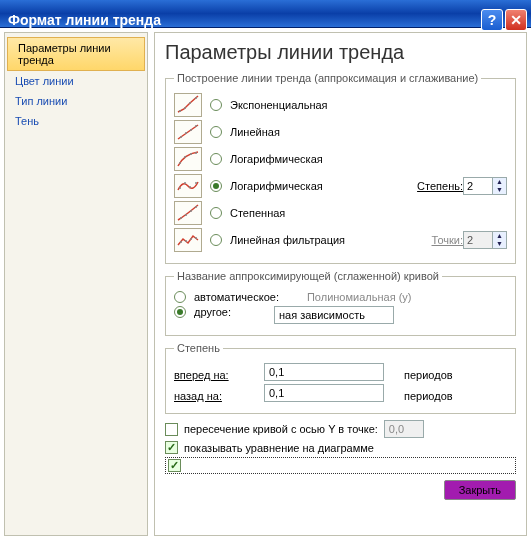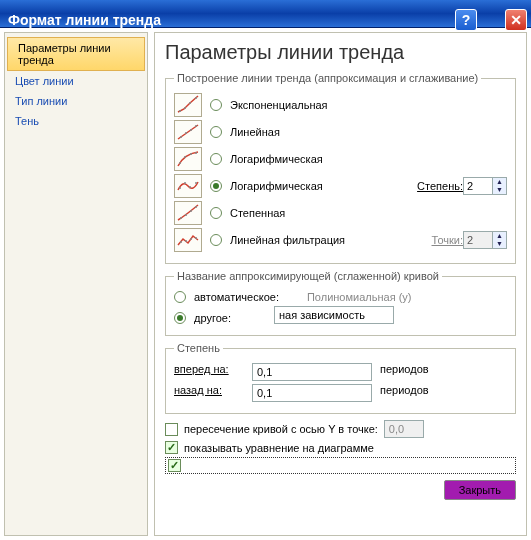--- a/index.html
+++ b/index.html
@@ -15,21 +15,20 @@
   .titlebar {
     height: 28px;
     background: linear-gradient(to bottom, #2a6ed6 0%, #0a3fa8 50%, #2a6ed6 100%);
     display: flex;
     align-items: center;
     padding: 12px 4px 0 8px;
     color: #fff;
     font-weight: bold;
     font-size: 14px;
     border-bottom: 1px solid #00206a;
-    gap: 26px;
   }
   .titlebar .title { flex: 1; }
   .tb-btn {
     width: 22px; height: 22px;
     margin-left: 2px;
     border-radius: 3px;
     display: flex; align-items: center; justify-content: center;
     border: 1px solid #fff;
   }
   .tb-help { background: linear-gradient(to bottom,#4b8cef,#1a5ed0); }
@@ -111,27 +110,27 @@
   .spinner {
     display:flex; align-items:stretch; height:18px;
     border:1px solid #9aa; background:#fff;
   }
   .spinner.disabled { background:#f0f0f0; color:#888;}
   .spinner input {
     border:none; width:28px; padding:0 3px; font-size:11px; outline:none; background:transparent;
   }
   .spin-btns { display:flex; flex-direction:column; width:14px; border-left:1px solid #9aa;}
   .spin-btns span { flex:1; font-size:7px; text-align:center; line-height:8px; background:#e8f0ff; color:#225; cursor:pointer;}
-  .name-row { display:flex; align-items:flex-end; gap:8px; margin:3px 0;}
+  .name-row { display:flex; align-items:flex-start; gap:8px; margin:3px 0;}
   .name-row .radio { flex:0 0 auto;}
   .txt-input {
     border:1px solid #9aa; height:18px; padding:1px 4px; font-size:11px; background:#fff;
   }
   .txt-input.disabled { background:#f0f0f0; color:#888;}
-  .forecast-row { display:flex; align-items:flex-start; gap:8px; margin:3px 0;}
+  .forecast-row { display:flex; align-items:flex-end; gap:20px; margin:3px 0;}
   .forecast-row .lbl { width:70px; text-decoration:underline;}
   .forecast-row .txt-input { width:120px;}
   .chk-row { display:flex; align-items:center; gap:6px; margin:3px 0;}
   .chk {
     width:13px; height:13px; border:1px solid #6a8c5a;
     background:#fff; display:inline-flex; align-items:center; justify-content:center;
   }
   .chk.checked { background:#e8ffe0;}
   .chk.checked::after { content:"✓"; font-size:11px; color:#2a6a1a; font-weight:bold; line-height:1;}
   .chk-row.hl { border:1px dotted #333; padding:1px 2px;}

